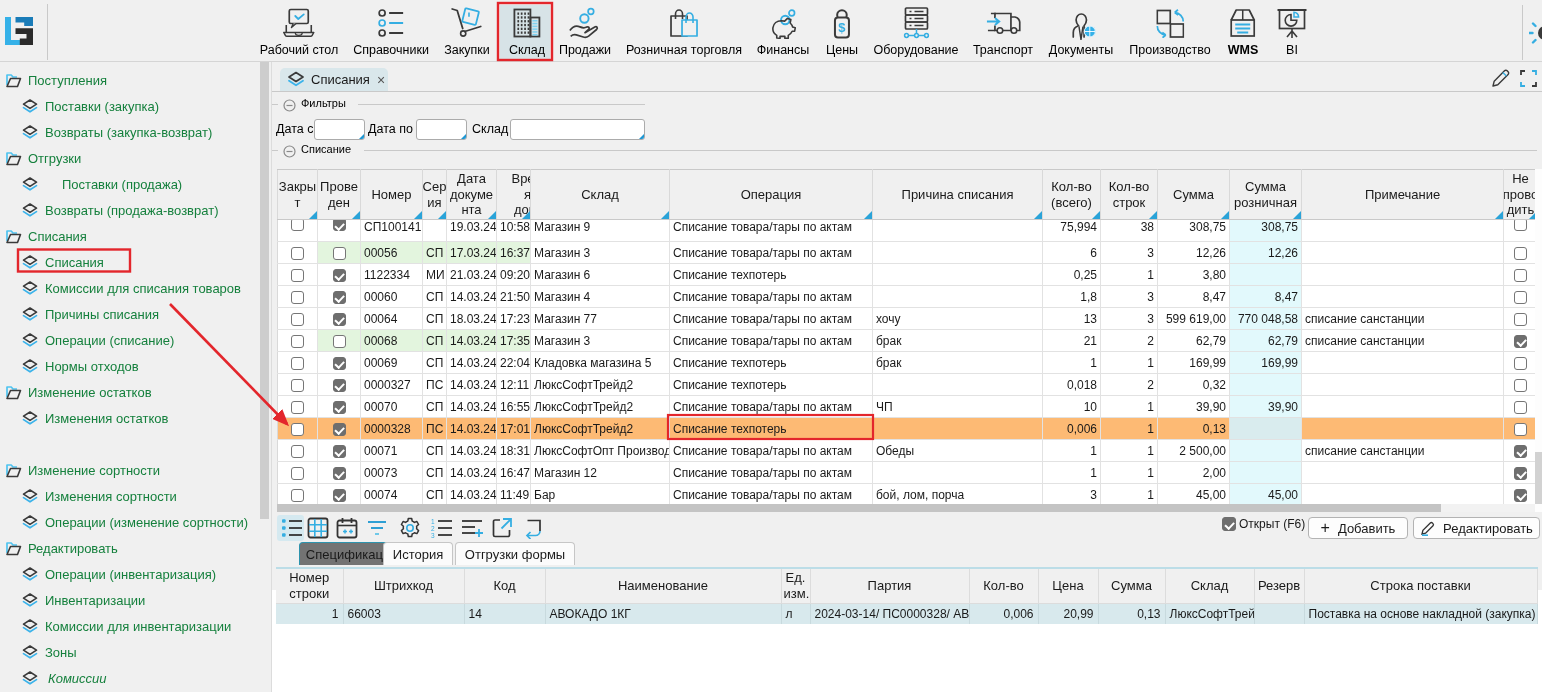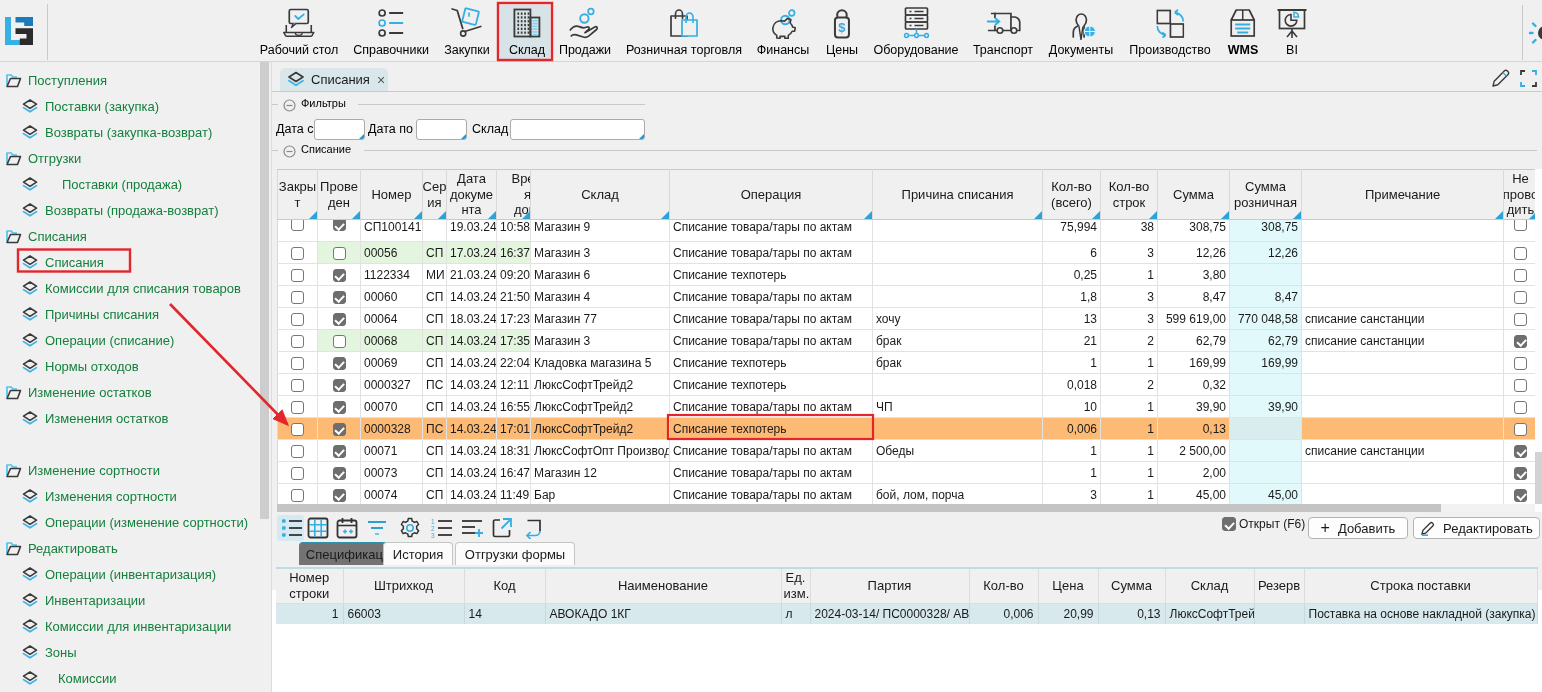--- a/index.html
+++ b/index.html
@@ -419,21 +419,21 @@
 <path d="M8 1 L14.5 5.2 L8 9.4 L1.5 5.2 Z" stroke="#3a3a3a" stroke-width="1.6" stroke-linejoin="round"></path>
 <path d="M1.5 8.6 L8 12.8 L14.5 8.6" stroke="#3bb3ea" stroke-width="1.7" stroke-linejoin="round" stroke-linecap="round"></path>
 </svg>
       <span style="margin-left:7px;">Зоны</span>
     </div>
 <div class="ti" style="left:22px; top:603px;">
       <svg width="16" height="15" viewBox="0 0 16 15" fill="none">
 <path d="M8 1 L14.5 5.2 L8 9.4 L1.5 5.2 Z" stroke="#3a3a3a" stroke-width="1.6" stroke-linejoin="round"></path>
 <path d="M1.5 8.6 L8 12.8 L14.5 8.6" stroke="#3bb3ea" stroke-width="1.7" stroke-linejoin="round" stroke-linecap="round"></path>
 </svg>
-      <span style="margin-left:20px;">Комиссии</span>
+      <span style="margin-left:10px;font-style:italic;">Комиссии</span>
     </div>
 </div>
 <div id="sbar-thumb"></div>
 <div id="main-vline"></div>
 <div id="maintab">
 <svg width="18" height="17" viewBox="0 0 18 17" fill="none" style="margin-left:7px;">
 <path d="M9 1.5 L16 6 L9 10.5 L2 6 Z" stroke="#3a3a3a" stroke-width="1.7" stroke-linejoin="round"></path>
 <path d="M2 9.8 L9 14.3 L16 9.8" stroke="#3bb3ea" stroke-width="1.8" stroke-linejoin="round" stroke-linecap="round"></path>
 </svg>
 <span style="margin-left:6px;">Списания</span>

